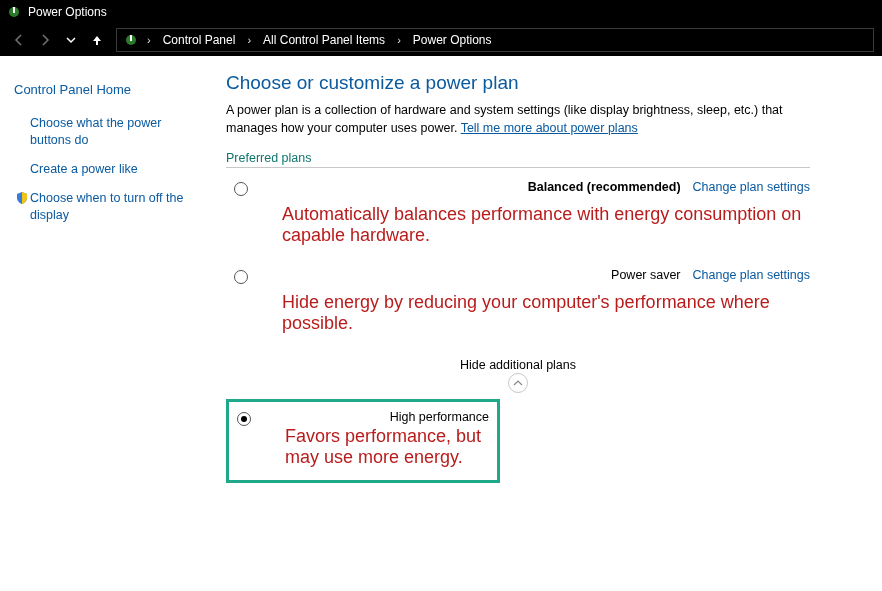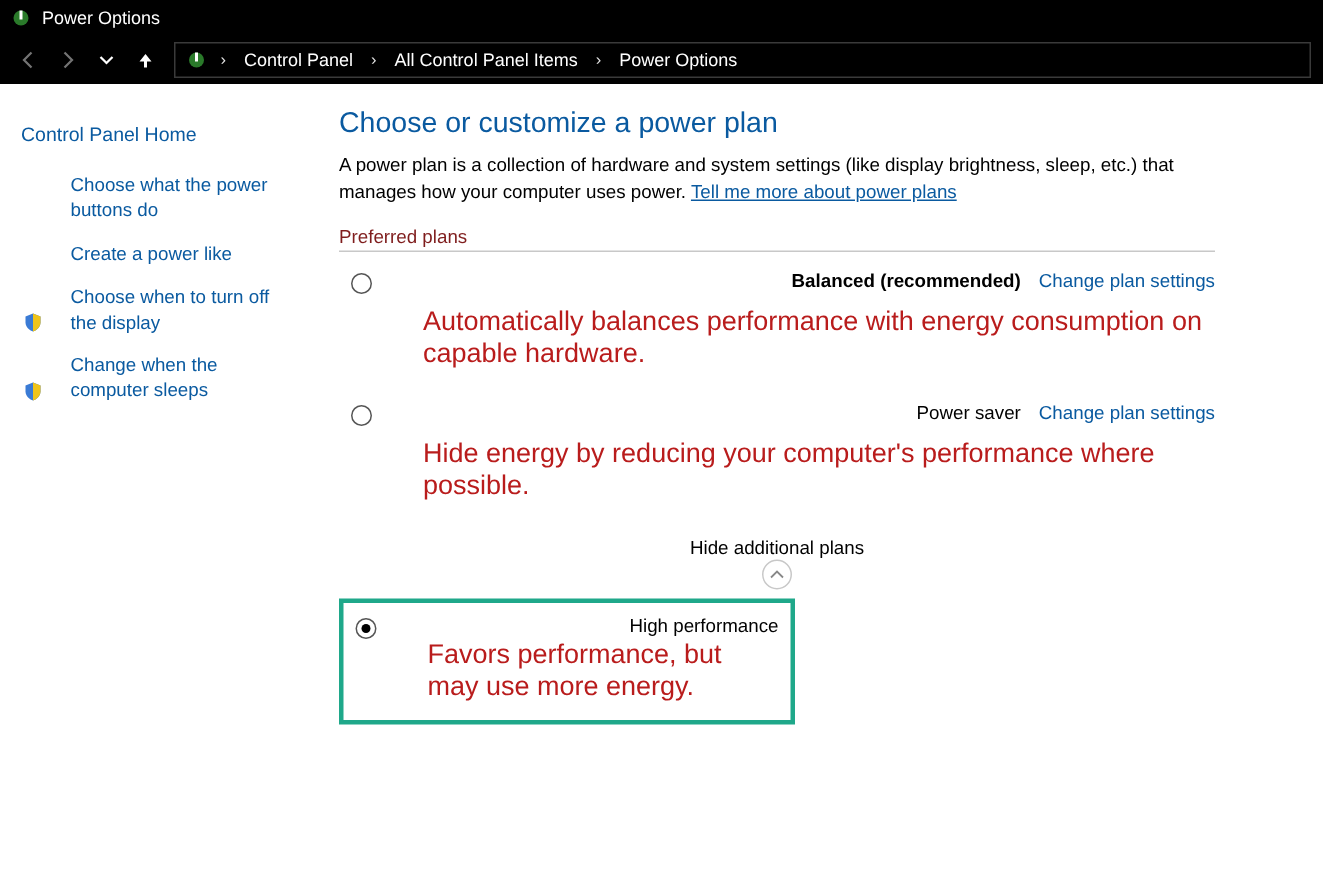--- a/index.html
+++ b/index.html
@@ -66,22 +66,22 @@
     padding: 10px 14px 10px 14px;
   }
   .sidebar .home {
     color: #0a5aa0;
     font-size: 13px;
     margin-bottom: 18px;
     display:block;
   }
   .sidebar .sideitem {
     display: flex;
-    align-items: flex-end;
-    gap: 17px;
+    align-items: flex-start;
+    gap: 0;
     margin-bottom: 12px;
   }
   .sidebar .sideitem .sidelink {
     color: #0a5aa0;
     font-size: 12.5px;
     line-height: 1.35;
   }
   .sidebar .icon-slot { width:16px; height:16px; flex:0 0 16px; display:inline-flex; align-items:center; justify-content:center;}
   .content {
     flex: 1;
@@ -95,21 +95,21 @@
     margin: 0 0 8px 0;
   }
   .intro {
     font-size: 12.5px;
     line-height: 1.4;
     margin-bottom: 6px;
   }
   .intro a { color:#0a5aa0; text-decoration: underline;}
   .section-label {
     font-size: 12.5px;
-    color:#7f1d1d;
+    color:#0f766e;
     margin-top: 14px;
     margin-bottom: 2px;
   }
   .section-rule {
     border: none;
     border-top: 1px solid #c8c8c8;
     margin: 2px 0 8px 0;
   }
   .plan-row {
     display: flex;
@@ -144,21 +144,21 @@
   .hide-row .rule { flex:1; border-top:1px solid #c8c8c8; margin:0 10px; height:1px;}
   .expand-btn {
     width:20px; height:20px; border:1px solid #c8c8c8; border-radius:50%;
     display:inline-flex; align-items:center; justify-content:center;
     color:#888;
   }
   .highlight-box {
     border: 3px solid #1fa88a;
     padding: 8px 8px 12px 4px;
     margin-top: 6px;
-    width: 304px;
+    width: 274px;
   }
   .hp-wrap { position:relative; display:flex; align-items:flex-start; }
   a { cursor: default; }
 </style>
 </head>
 <body>
 
 <div class="titlebar">
   <span class="title-icon">
     <svg width="14" height="14" viewBox="0 0 14 14">
@@ -221,29 +221,20 @@
     </div>
     <div class="sideitem">
       <span class="icon-slot">
         <svg width="14" height="14" viewBox="0 0 14 14">
             <path d="M7 1 L12 3 L12 7 C12 10 9 12.5 7 13 C5 12.5 2 10 2 7 L2 3 Z" fill="#3a7bd5"></path>
             <path d="M7 1 L12 3 L12 7 C12 10 9 12.5 7 13 Z" fill="#f0c419"></path>
           </svg>
       </span>
       <span class="sidelink">Choose when to turn off the display</span>
     </div>
-    <div class="sideitem">
-      <span class="icon-slot">
-        <svg width="14" height="14" viewBox="0 0 14 14">
-            <path d="M7 1 L12 3 L12 7 C12 10 9 12.5 7 13 C5 12.5 2 10 2 7 L2 3 Z" fill="#3a7bd5"></path>
-            <path d="M7 1 L12 3 L12 7 C12 10 9 12.5 7 13 Z" fill="#f0c419"></path>
-          </svg>
-      </span>
-      <span class="sidelink">Change when the computer sleeps</span>
-    </div>
   </div>
 
   <div class="content">
     <div class="h1">Choose or customize a power plan</div>
     <div class="intro">
       <span>A power plan is a collection of hardware and system settings (like display brightness, sleep, etc.) that manages how your computer uses power. </span><a>Tell me more about power plans</a>
     </div>
 
     <div class="section-label">Preferred plans</div>
     <hr class="section-rule">

